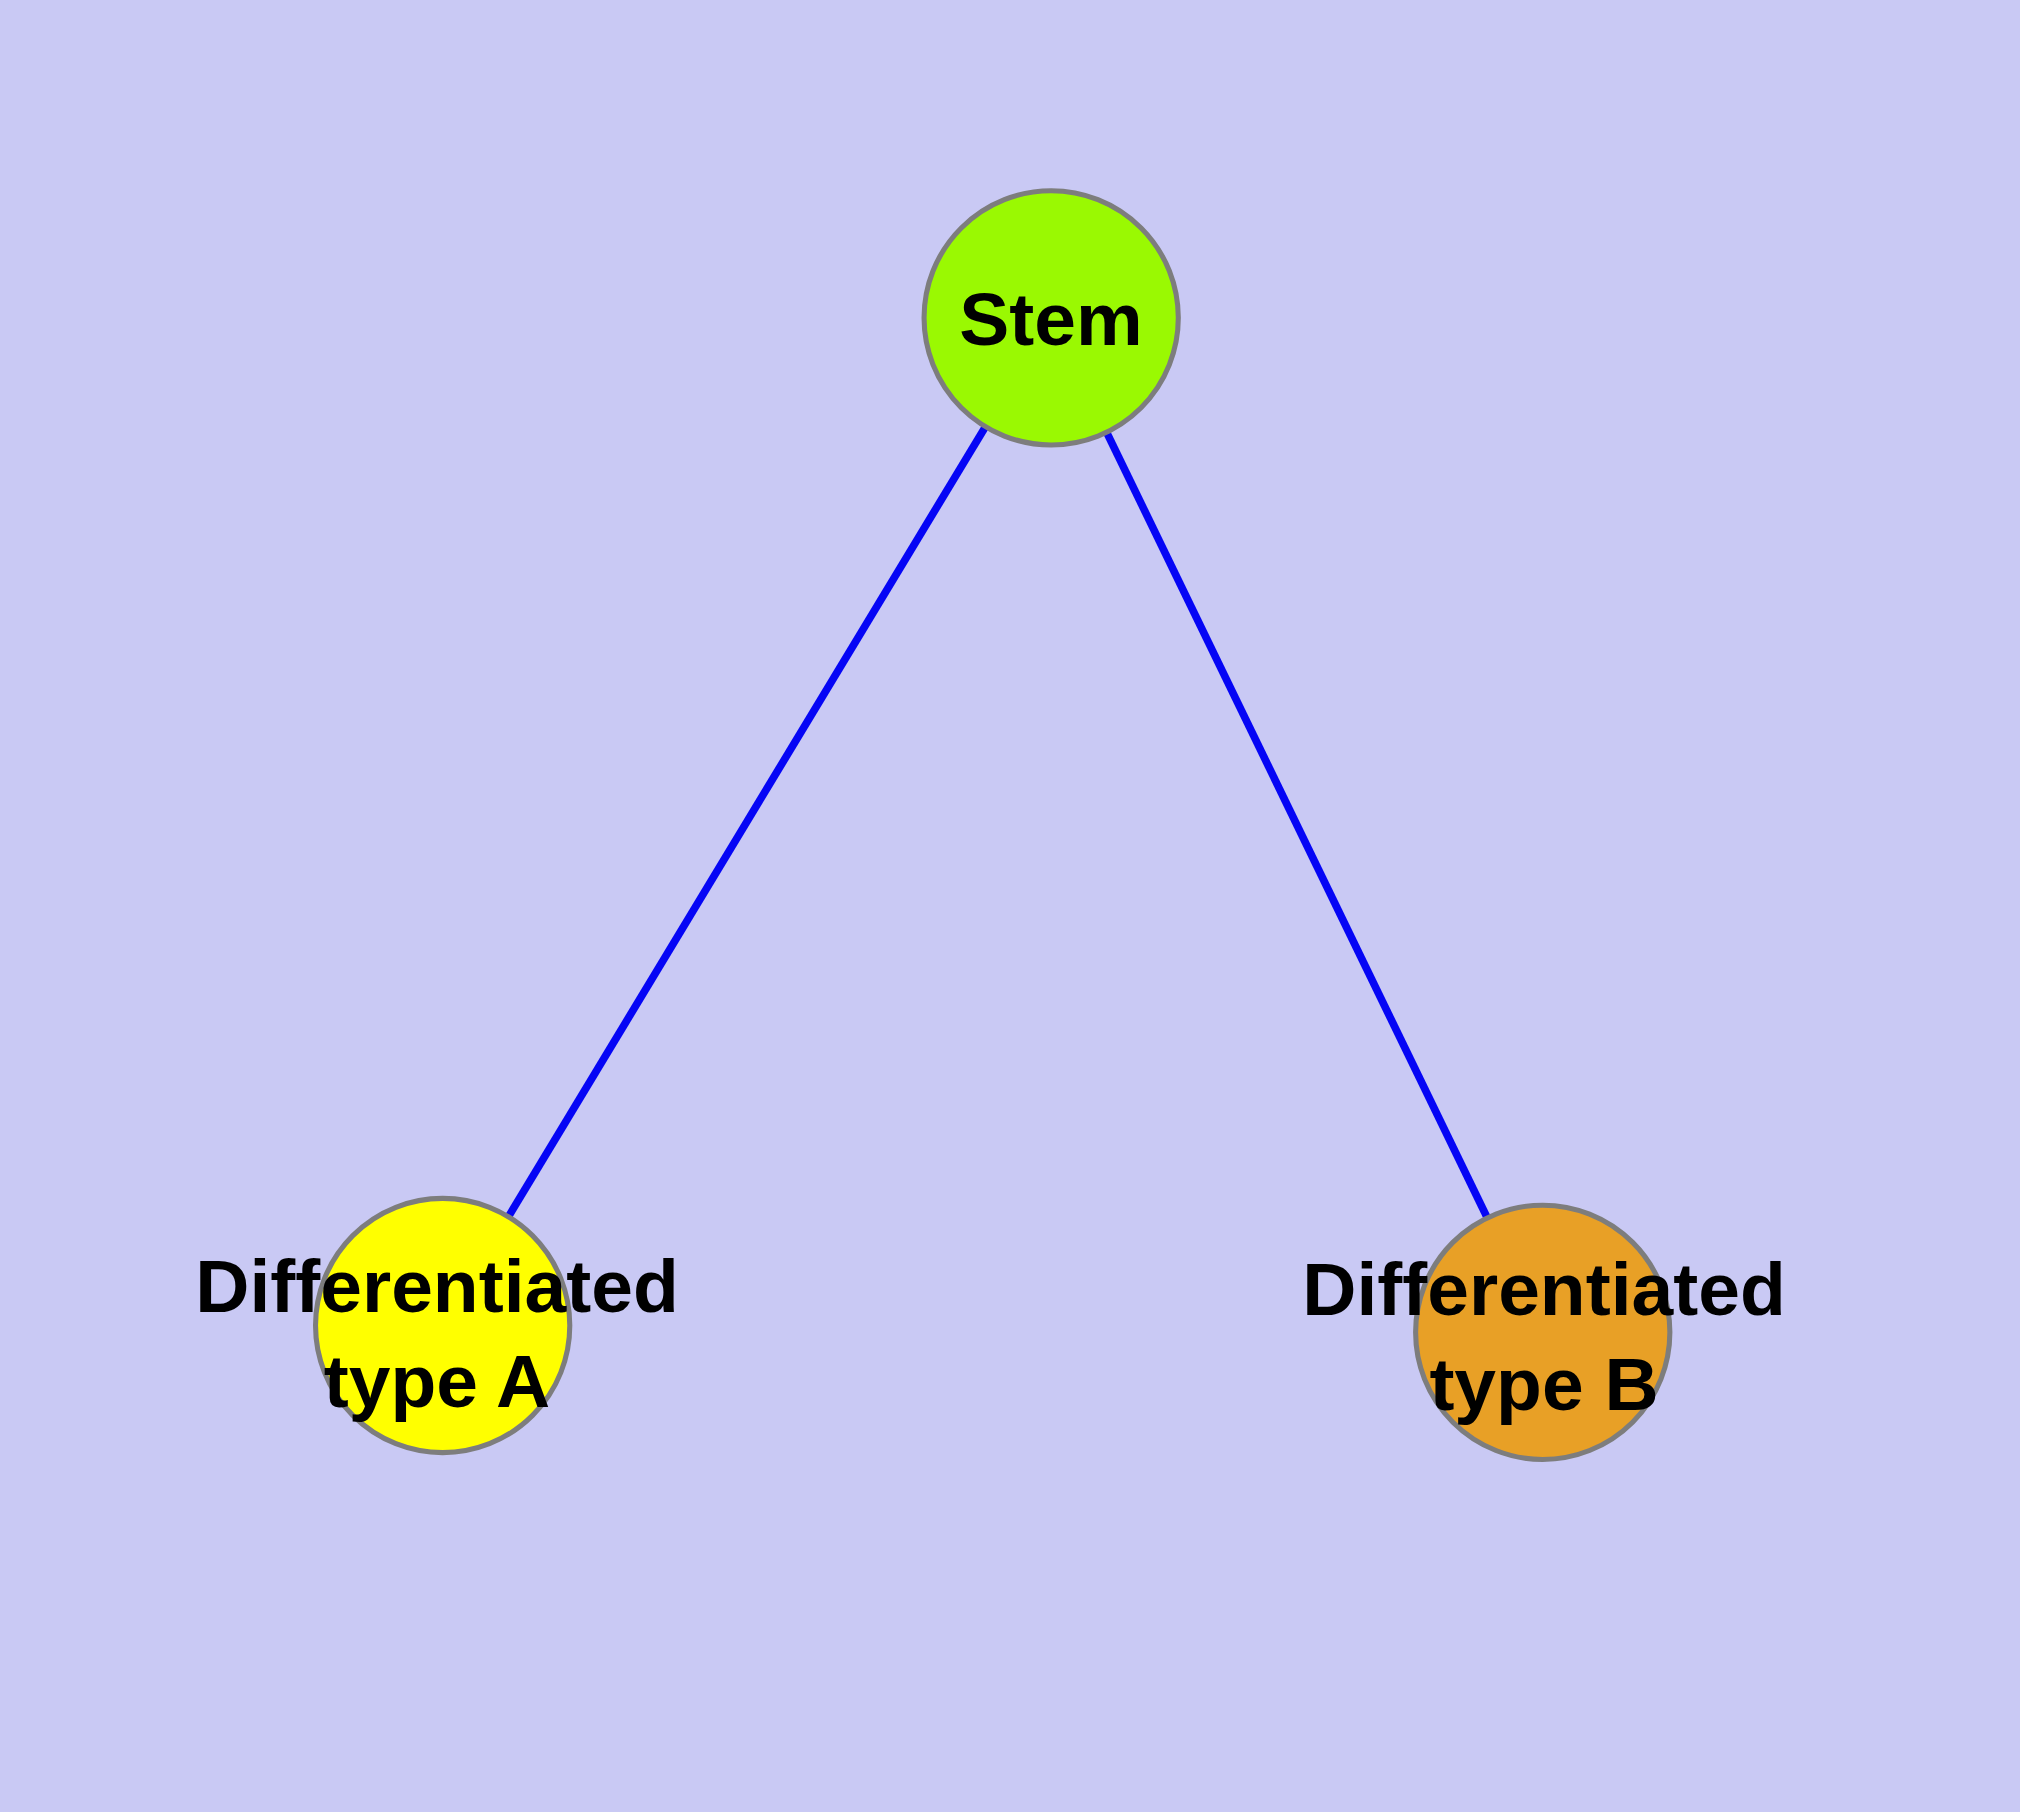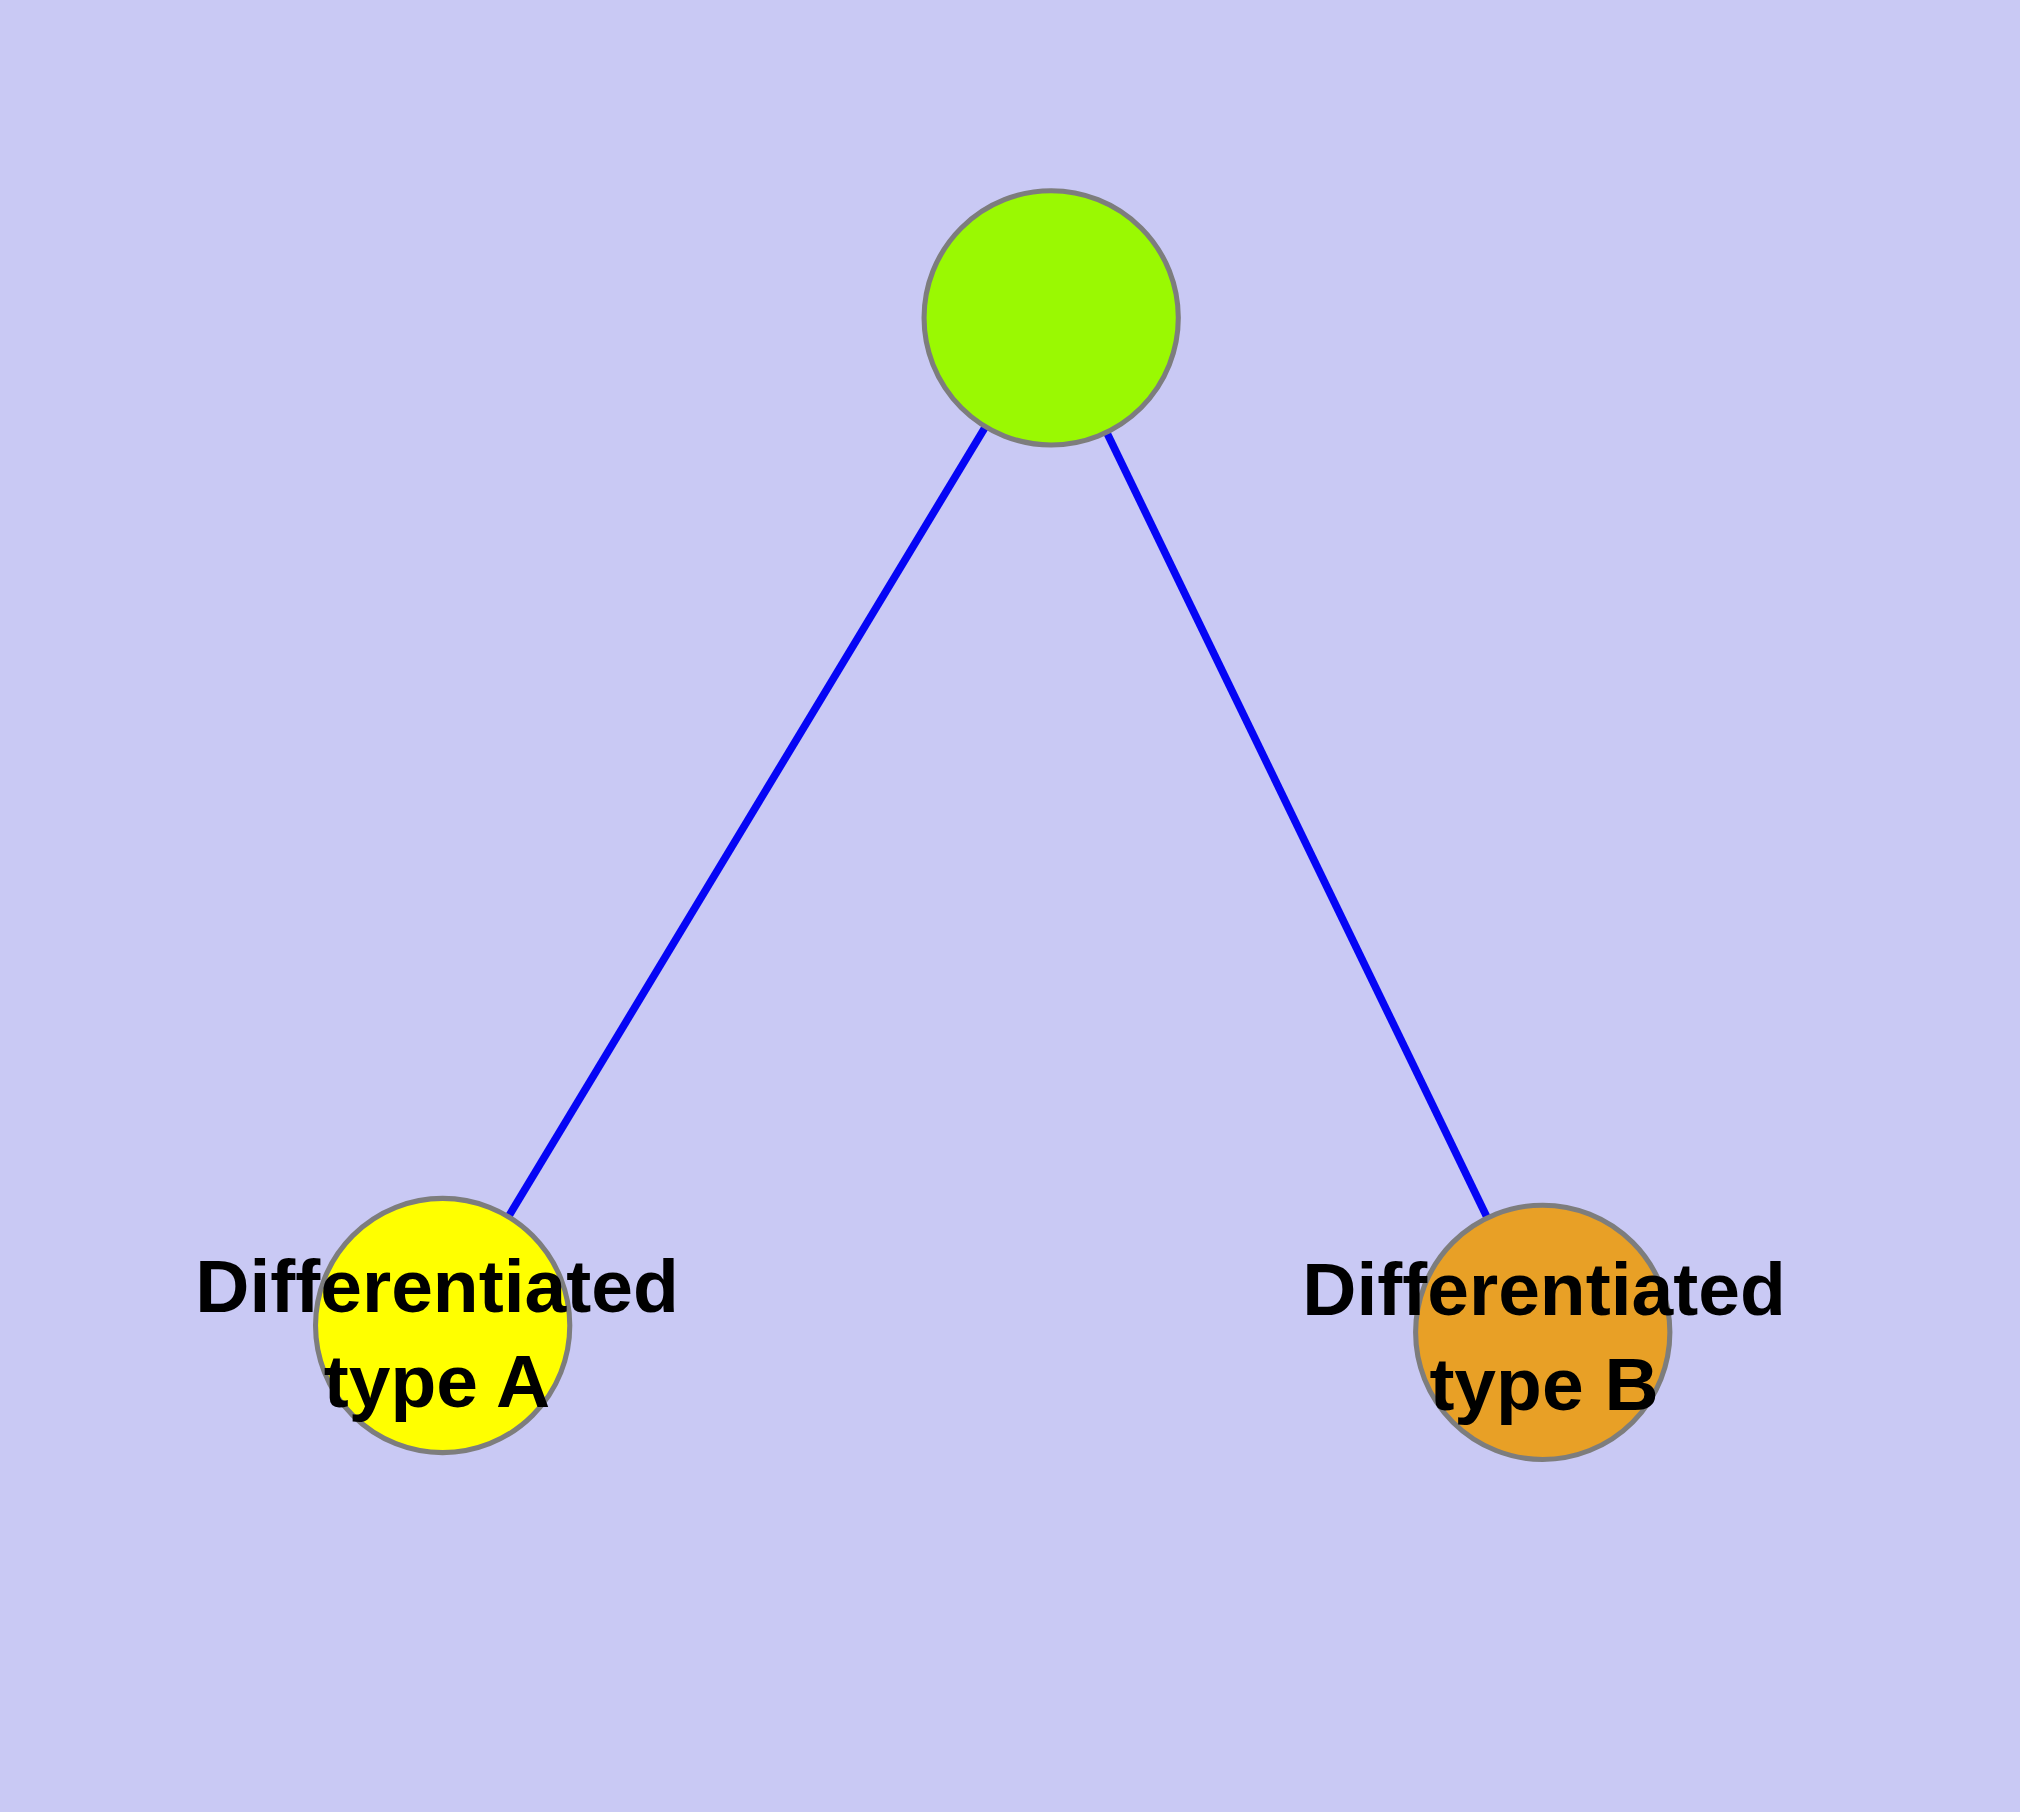--- a/index.html
+++ b/index.html
@@ -57,20 +57,21 @@
   <svg class="graph-svg" viewBox="0 0 2384 2138" xmlns="http://www.w3.org/2000/svg">
 
     <line class="edge" x1="1240" y1="375" x2="522" y2="1564" stroke="#0505F5"></line>
     <line class="edge" x1="1240" y1="375" x2="1820" y2="1572" stroke="#0505F5"></line>
 
     <circle class="node" cx="1240" cy="375" r="150" fill="#9AF902" stroke="#7D7D7D"></circle>
     <circle class="node" cx="522" cy="1564" r="150" fill="#FFFF00" stroke="#7D7D7D"></circle>
     <circle class="node" cx="1820" cy="1572" r="150" fill="#E8A026" stroke="#7D7D7D"></circle>
   </svg>
 
+  <div class="node-label label-stem">Stem</div>
 
   <div class="node-label label-a">Differentiated
 type A</div>
 
   <div class="node-label label-b">Differentiated
 type B</div>
 
 </div>
 
 

